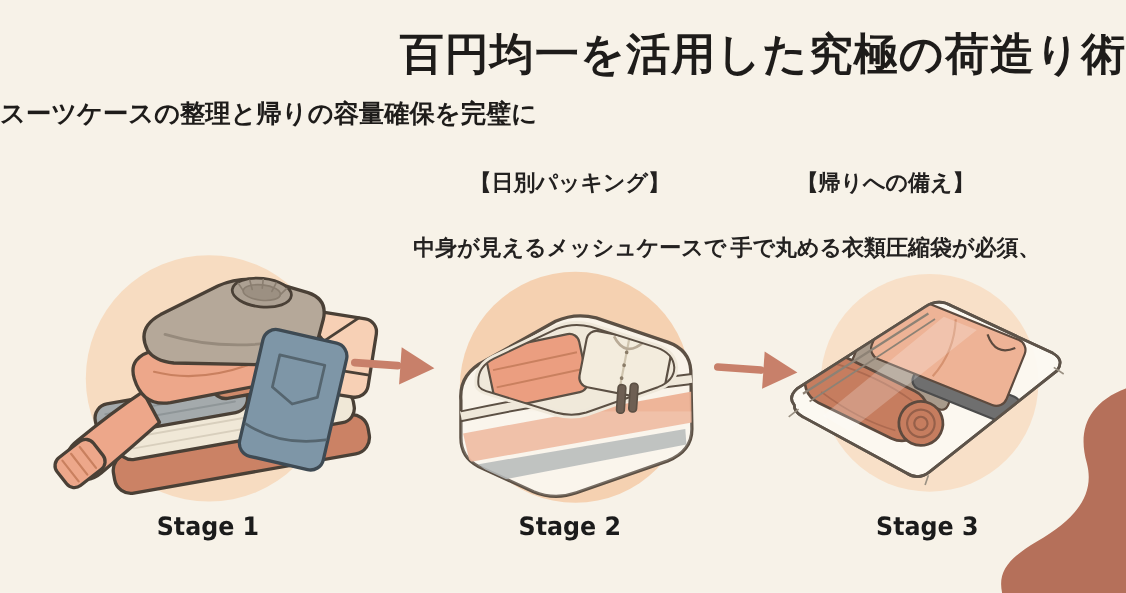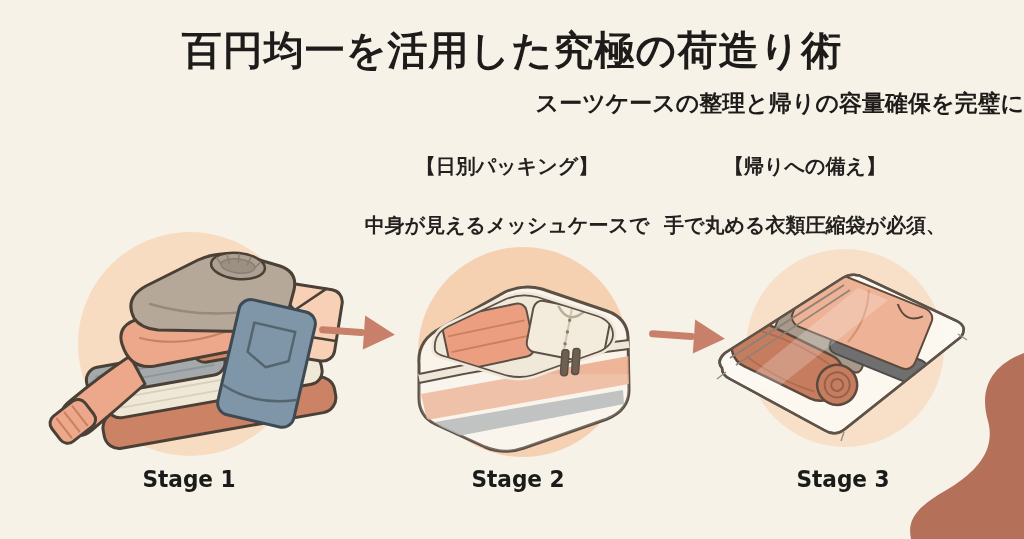--- a/index.html
+++ b/index.html
@@ -4,34 +4,34 @@
 <style>
   html,body{margin:0;padding:0;}
   #canvas{
     position:relative;width:1024px;height:539px;overflow:hidden;
     background:var(--bg,#f7f2e8);
     font-family:"DejaVu Sans","Liberation Sans",sans-serif;
     color:var(--text,#1e1c1a);
   }
   .abs{position:absolute;}
   .page-title{
-    left:0;top:26px;width:1024px;text-align:center;
+    left:0;top:26px;width:1024px;text-align:right;
     font-size:40px;font-weight:800;letter-spacing:1px;line-height:1.2;
   }
   .page-subtitle{
-    left:0;top:88px;width:1024px;text-align:right;
+    left:0;top:88px;width:1024px;text-align:left;
     font-size:23px;font-weight:700;
   }
   .caption{
     top:151px;width:322px;text-align:center;
     font-size:20px;font-weight:700;line-height:31px;color:#232120;
   }
   .caption .cap-title{display:block;}
   .caption .cap-line{display:block;margin-top:28px;}
-  .cap-2{left:346px;}
+  .cap-2{left:357px;}
   .cap-3{left:644px;}
   .stage-label{
     top:466px;width:140px;text-align:center;
     font-size:23px;font-weight:700;color:#1b1b1b;
     transform:scaleX(.94);
   }
   .lbl-1{left:119px;}
   .lbl-2{left:448px;}
   .lbl-3{left:773px;}
   svg{display:block;}

